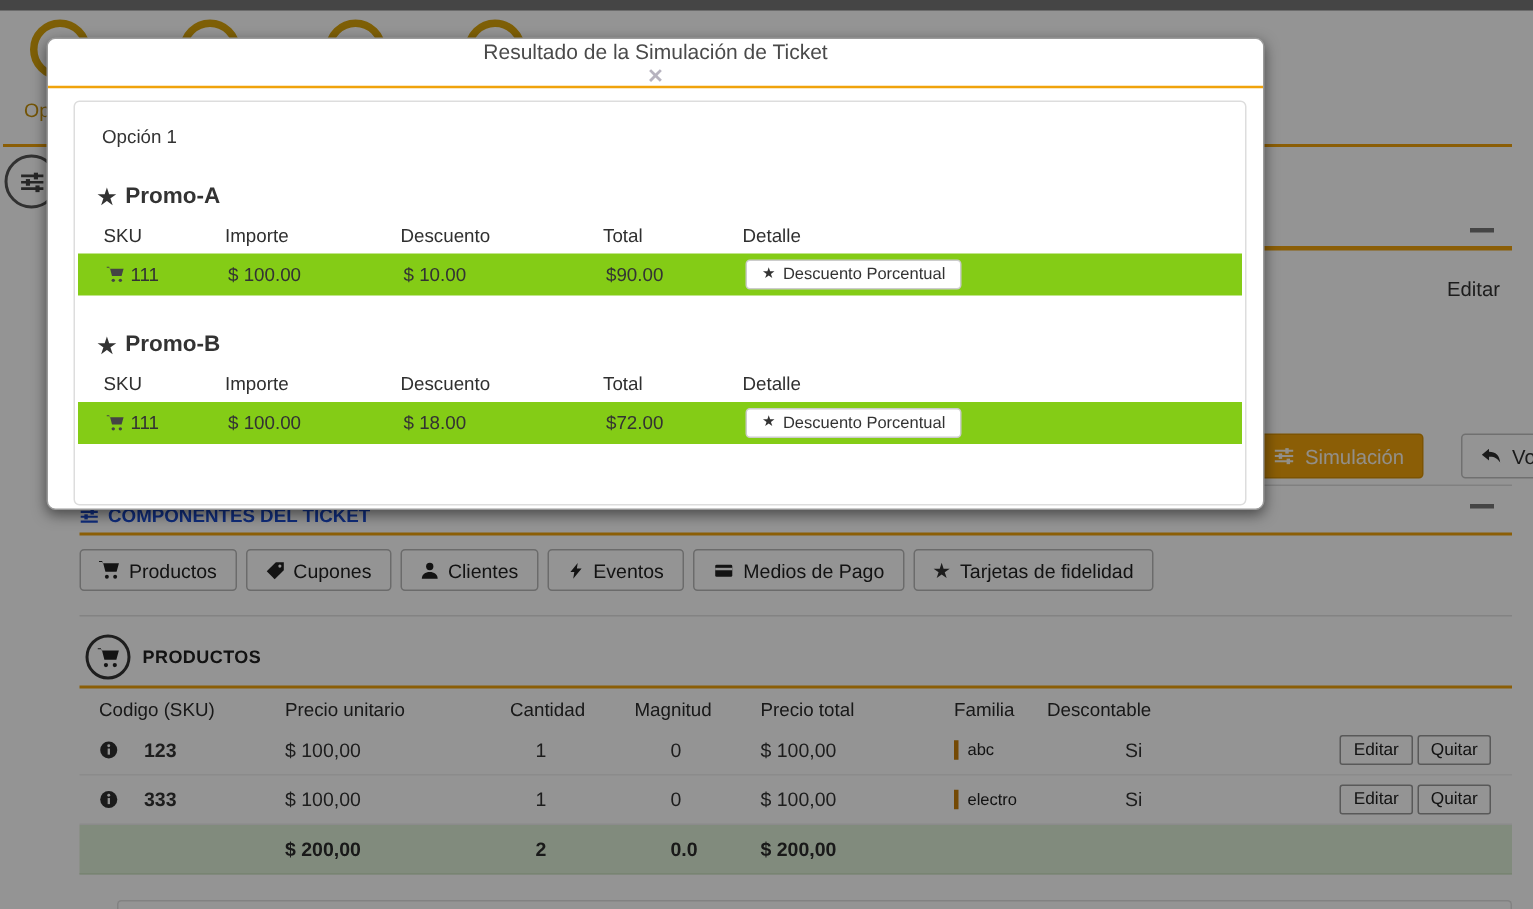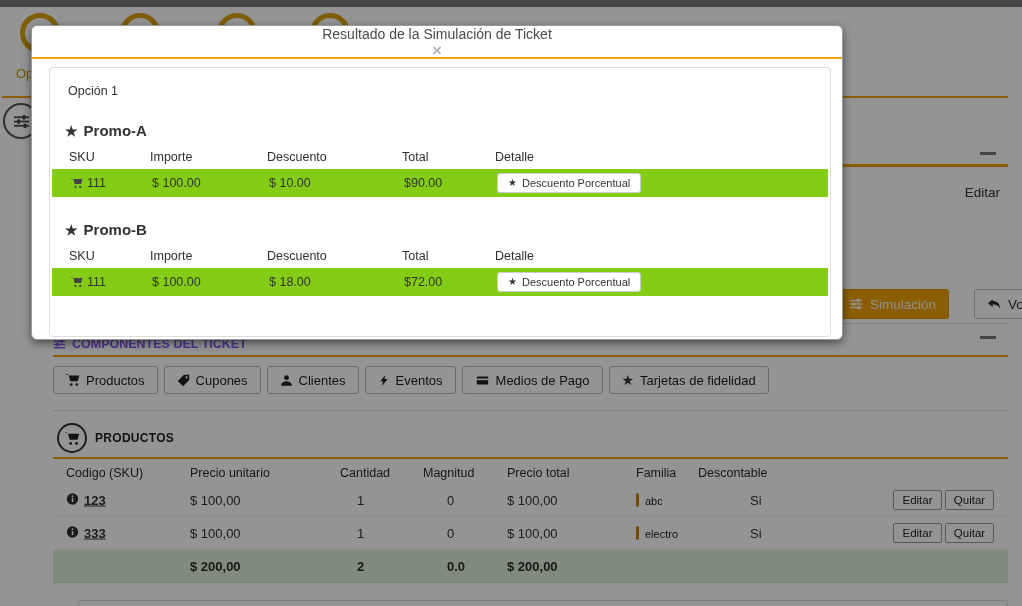--- a/index.html
+++ b/index.html
@@ -20,41 +20,41 @@
   .line-b{position:absolute;top:164px;left:50px;width:958px;border-top:3px solid #f0a30c;}
   .editar-link{position:absolute;top:185px;right:22px;font-size:13.5px;color:#333;cursor:pointer;}
   .btn{display:flex;align-items:center;gap:7px;border-radius:3px;font-size:13.5px;
        box-sizing:border-box;cursor:pointer;}
   .btn-sim{position:absolute;top:289px;left:836px;height:30px;padding:12px 12px;background:#f0a30c;
        border:1px solid #d89104;color:#fbf6ec;}
   .btn-volver{position:absolute;top:289px;left:936px;height:30px;padding:0 12px;background:#fff;
        border:1px solid #c2c2c2;color:#2e2e2e;margin-left:38px;}
   .divider1{position:absolute;top:323px;left:50px;width:958px;border-top:1px solid #ddd;}
   .comp-header{position:absolute;top:337px;left:53px;display:flex;align-items:center;gap:6px;
-       font-size:12.5px;font-weight:bold;color:#8b5cf6;}
+       font-size:12.5px;font-weight:bold;color:#1d4ed8;}
   .comp-line{position:absolute;top:355px;left:53px;width:955px;border-top:2px solid #f0a30c;}
   .tabs{position:absolute;top:366px;left:53px;display:flex;gap:6px;}
   .tab{height:28px;padding:0 12px;border:1px solid #b9b9b9;border-radius:3px;background:#fff;
        display:flex;align-items:center;gap:6px;font-size:13px;color:#222;cursor:pointer;box-sizing:border-box;}
   .divider2{position:absolute;top:410px;left:53px;width:955px;border-top:1px solid #e2e2e2;}
   .prod-title{position:absolute;top:423px;left:57px;display:flex;align-items:center;gap:8px;}
   .prod-circle{width:30px;height:30px;border:2px solid #333;border-radius:50%;display:flex;
        align-items:center;justify-content:center;box-sizing:border-box;color:#222;}
   .prod-label{font-size:12px;font-weight:bold;letter-spacing:.3px;color:#222;}
   .prod-line{position:absolute;top:457px;left:53px;width:955px;border-top:2px solid #f0a30c;}
   .ptable{position:absolute;top:462px;left:53px;width:955px;}
   .th-row{position:relative;height:22px;font-size:12.5px;color:#2b2b2b;text-decoration:underline;}
   .tr{position:relative;height:32px;font-size:13px;color:#333;border-bottom:1px solid #efefef;}
   .tr-total{position:relative;height:32px;font-size:13px;font-weight:bold;color:#2b2b2b;
        background:#dff0d8;border-bottom:1px solid #cfe3c4;}
   .cell{position:absolute;top:50%;transform:translateY(-50%);white-space:nowrap;}
   .x-sku{left:13px}.x-unit{left:137px}.x-qtyh{left:287px}.x-qty{left:304px}
   .x-magh{left:370px}.x-mag{left:394px}.x-tot{left:454px}.x-fam{left:583px}
   .x-desch{left:645px}.x-desc{left:697px}
-  .sku-cell{display:flex;align-items:flex-start;gap:5px;font-weight:bold;text-decoration:underline;}
+  .sku-cell{display:flex;align-items:center;gap:17px;font-weight:bold;}
   .fam-cell{display:flex;align-items:center;}
   .fam-bar{display:inline-block;width:3px;height:13px;background:#c87e08;margin-right:6px;}
   .fam-txt{font-size:11px;color:#222;text-align:right;}
   .mini-btn{position:absolute;top:50%;transform:translateY(-50%);padding:3px 0;width:47px;text-align:center;
        font-size:11.5px;border:1px solid #9a9a9a;background:#fff;border-radius:2px;color:#222;cursor:pointer;}
   .x-edit{left:840px}.x-quit{left:892px}
   .bottom-strip{position:absolute;top:600px;left:78px;width:930px;height:6px;background:#fff;
        border:1px solid #e0e0e0;border-bottom:none;border-radius:3px 3px 0 0;box-sizing:border-box;}
   
   .backdrop{position:absolute;inset:0;background:rgba(0,0,0,.42);}

